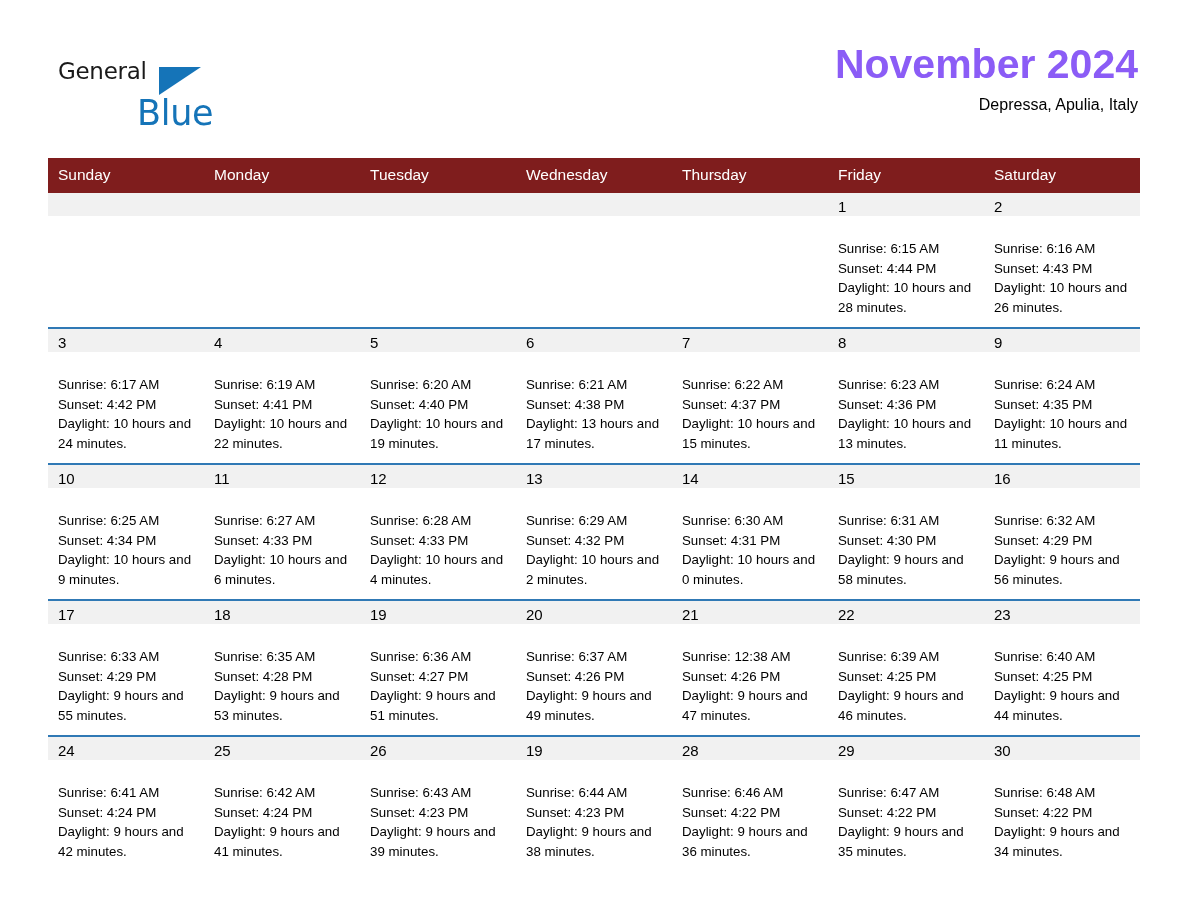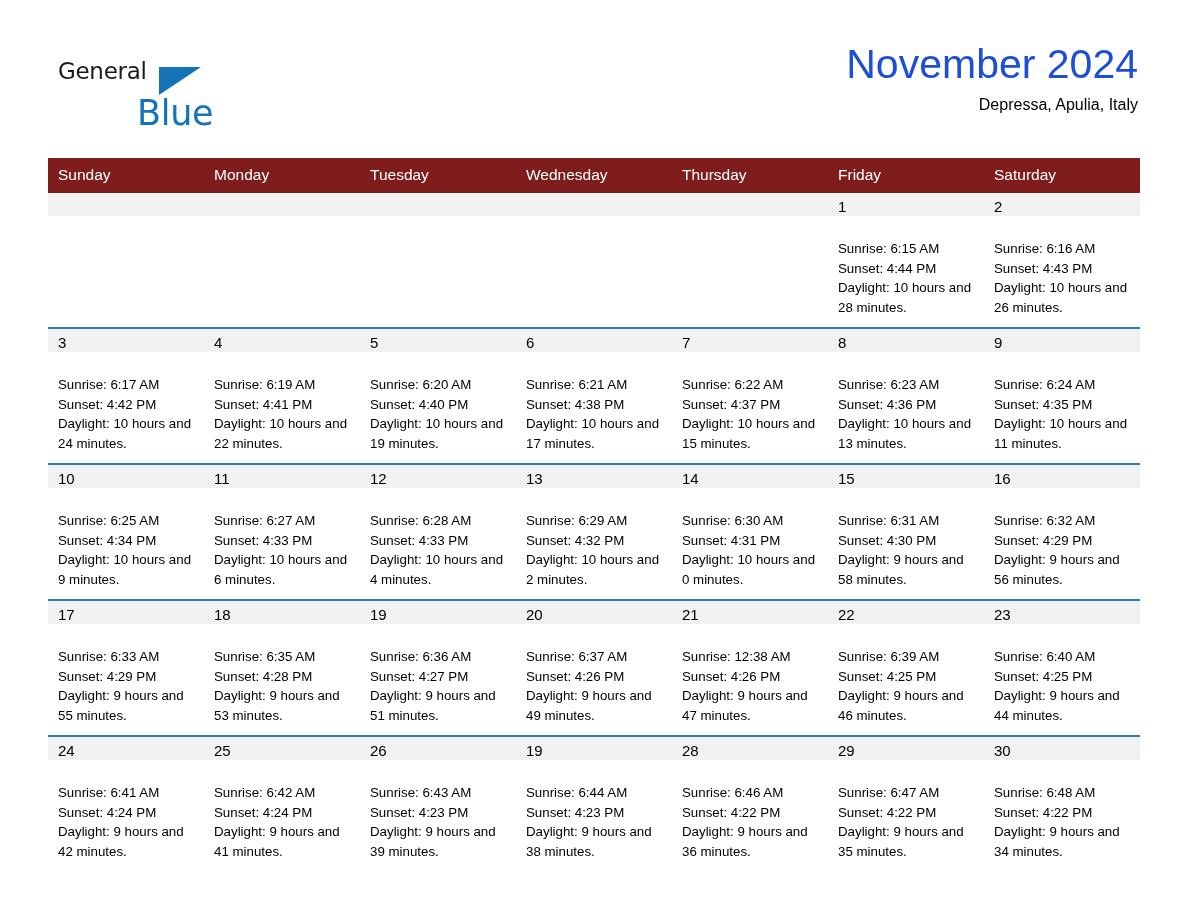--- a/index.html
+++ b/index.html
@@ -72,22 +72,22 @@
   }
 
   .title-block {
     position: absolute;
     right: 2px;
     top: 0;
     text-align: right;
   }
   .month-title {
     font-size: 41px;
-    font-weight: 400;
-    color: #1d4ed8;
+    font-weight: 700;
+    color: #8b5cf6;
     line-height: 1.18;
     white-space: nowrap;
   }
   .location-title {
     font-size: 16px;
     font-weight: 400;
     color: #000000;
     line-height: 1.3;
     margin-top: 7px;
     white-space: nowrap;
@@ -264,21 +264,21 @@
                 <div class="daylight-line">Daylight: 10 hours and 19 minutes.</div>
               </div>
             </div>
           </td>
           <td>
             <div class="cell">
               <div class="daynum-band">6</div>
               <div class="cell-body">
                 <div>Sunrise: 6:21 AM</div>
                 <div>Sunset: 4:38 PM</div>
-                <div class="daylight-line">Daylight: 10 hours and 17 minutes.</div>
+                <div class="daylight-line">Daylight: 13 hours and 17 minutes.</div>
               </div>
             </div>
           </td>
           <td>
             <div class="cell">
               <div class="daynum-band">7</div>
               <div class="cell-body">
                 <div>Sunrise: 6:22 AM</div>
                 <div>Sunset: 4:37 PM</div>
                 <div class="daylight-line">Daylight: 10 hours and 15 minutes.</div>

